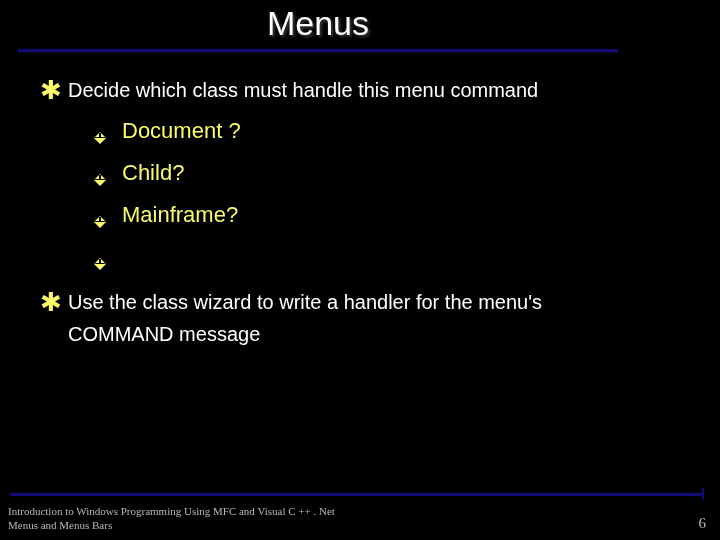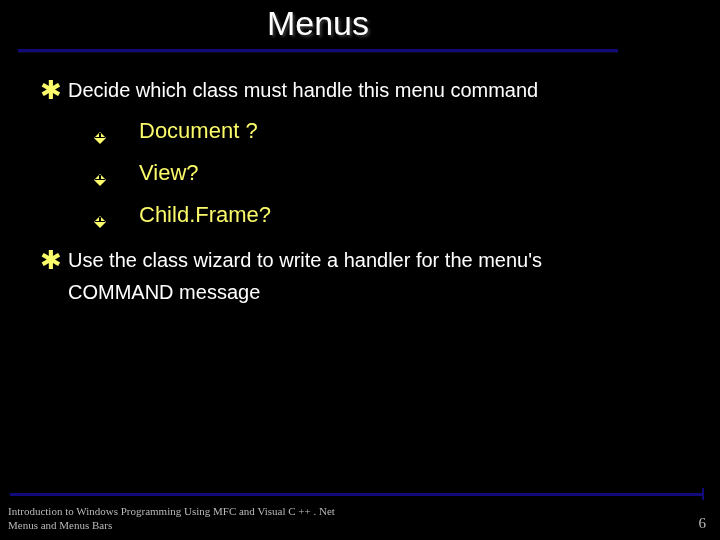--- a/index.html
+++ b/index.html
@@ -53,21 +53,20 @@
   }
   .sub {
     padding-left: 54px;
     margin-top: 6px;
     margin-bottom: 14px;
   }
   .l2 {
     display: flex;
     align-items: flex-start;
     margin-bottom: 16px;
-    gap: 17px;
   }
   .l2 .bullet {
     color: #fafa6a;
     font-size: 22px;
     line-height: 26px;
     width: 28px;
     flex-shrink: 0;
     position: relative;
   }
   .l2 .text {
@@ -172,25 +171,28 @@
       <div class="text">Decide which class must handle this menu command</div>
     </div>
 
     <div class="sub">
       <div class="l2">
         <div class="bullet"><span class="diamond"><span class="cross-v"></span><span class="cross-h"></span></span></div>
         <div class="text">Document ?</div>
       </div>
       <div class="l2">
         <div class="bullet"><span class="diamond"><span class="cross-v"></span><span class="cross-h"></span></span></div>
-        <div class="text">View?</div>
-      </div>
-      <div class="l2">
-        <div class="bullet"><span class="diamond"><span class="cross-v"></span><span class="cross-h"></span></span></div>
-        <div class="text">Child.Frame?</div>
+        <div class="text">Child?</div>
+      </div>
+      <div class="l2">
+        <div class="bullet"><span class="diamond"><span class="cross-v"></span><span class="cross-h"></span></span></div>
+        <div class="text">Mainframe?</div>
+      </div>
+      <div class="l2">
+        <div class="bullet"><span class="diamond"><span class="cross-v"></span><span class="cross-h"></span></span></div>
       </div>
     </div>
 
     <div class="l1">
       <div class="bullet">✱</div>
       <div class="text">Use the class wizard to write a handler for the menu's COMMAND message</div>
     </div>
 
   </div>
 

